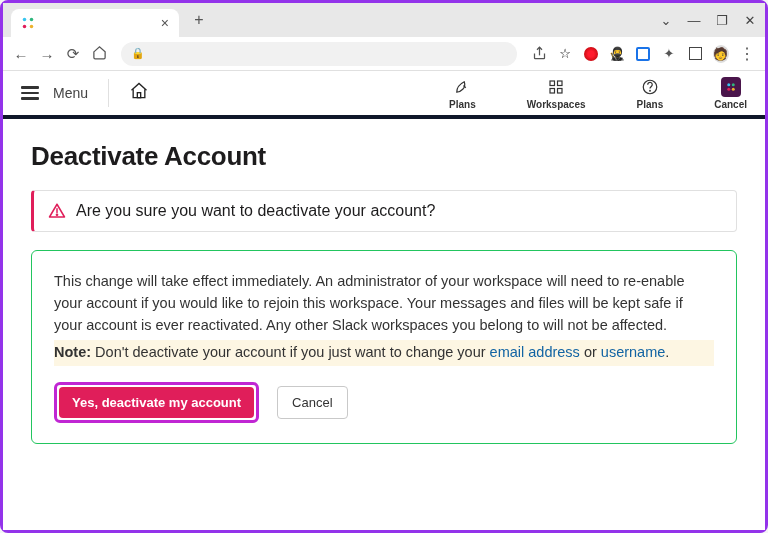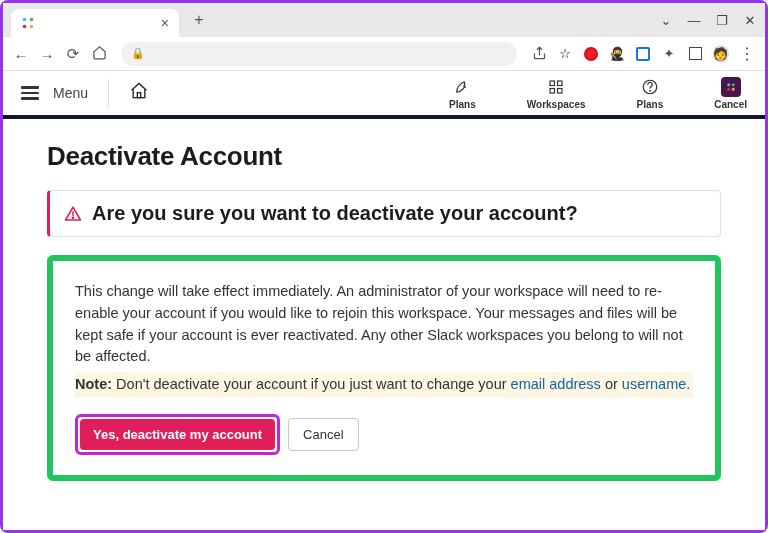--- a/index.html
+++ b/index.html
@@ -104,52 +104,52 @@
     .hamburger span { width: 18px; height: 2.5px; background: #333; border-radius: 1px; }
     .menu-label { font-size: 14px; color: #444; font-weight: 500; }
     .divider-v { width: 1px; height: 28px; background: #e0e0e0; margin: 0 6px; }
     .house-icon svg { width: 20px; height: 20px; stroke: #222; fill: none; stroke-width: 1.6; }
     .site-header-right { display: flex; gap: 20px; }
     .hdr-item { display: flex; flex-direction: column; align-items: center; gap: 2px; cursor: pointer; margin-left: 31px; }
     .hdr-item-icon { width: 20px; height: 20px; display: flex; align-items: center; justify-content: center; }
     .hdr-item-icon svg { width: 18px; height: 18px; stroke: #333; fill: none; stroke-width: 1.6; }
     .hdr-item-label { font-size: 10px; color: #333; font-weight: 600; }
     .launch-badge { width: 20px; height: 20px; background: #4a154b; border-radius: 4px; display: flex; align-items: center; justify-content: center; color: #fff; font-size: 11px; font-weight: bold; }
-    .page-body { padding: 22px 44px; }
+    .page-body { padding: 22px 28px; }
     .page-title { font-size: 26px; font-weight: 800; color: #1d1c1d; letter-spacing: -0.3px; margin-bottom: 18px; }
     .alert-box {
       border: 1px solid #e0e0e0;
       border-left: 3px solid #e01e5a;
       border-radius: 4px;
       padding: 11px 14px;
       display: flex;
       align-items: center;
       gap: 10px;
       margin-bottom: 18px;
     }
     .alert-icon { width: 18px; height: 18px; }
     .alert-icon svg { width: 18px; height: 18px; stroke: #e01e5a; fill: none; stroke-width: 2; stroke-linejoin: round; stroke-linecap: round; }
-    .alert-text { font-size: 20px; font-weight: 700; color: #1d1c1d; }
+    .alert-text { font-size: 16px; font-weight: 400; color: #1d1c1d; }
     .panel {
-      border: 6px solid #22c55e;
+      border: 1px solid #22c55e;
       border-radius: 6px;
       padding: 20px 22px;
     }
     .panel-text { font-size: 14.5px; color: #333; line-height: 1.5; }
     .note-strip {
       background: #fdf6e3;
       padding: 2px 0;
       margin-top: 4px;
       font-size: 14.5px;
       color: #333;
       line-height: 1.5;
     }
     .note-strip .bold { font-weight: 700; }
     .link { color: #1264a3; cursor: pointer; }
-    .btn-row { margin-top: 16px; display: flex; gap: 8px; align-items: center; }
+    .btn-row { margin-top: 16px; display: flex; gap: 18px; align-items: center; }
     .primary-highlight {
       border: 3px solid #c026d3;
       border-radius: 6px;
       padding: 2px;
       display: inline-block;
     }
     .btn-primary {
       background: #e01e5a;
       color: #fff;
       border: none;

